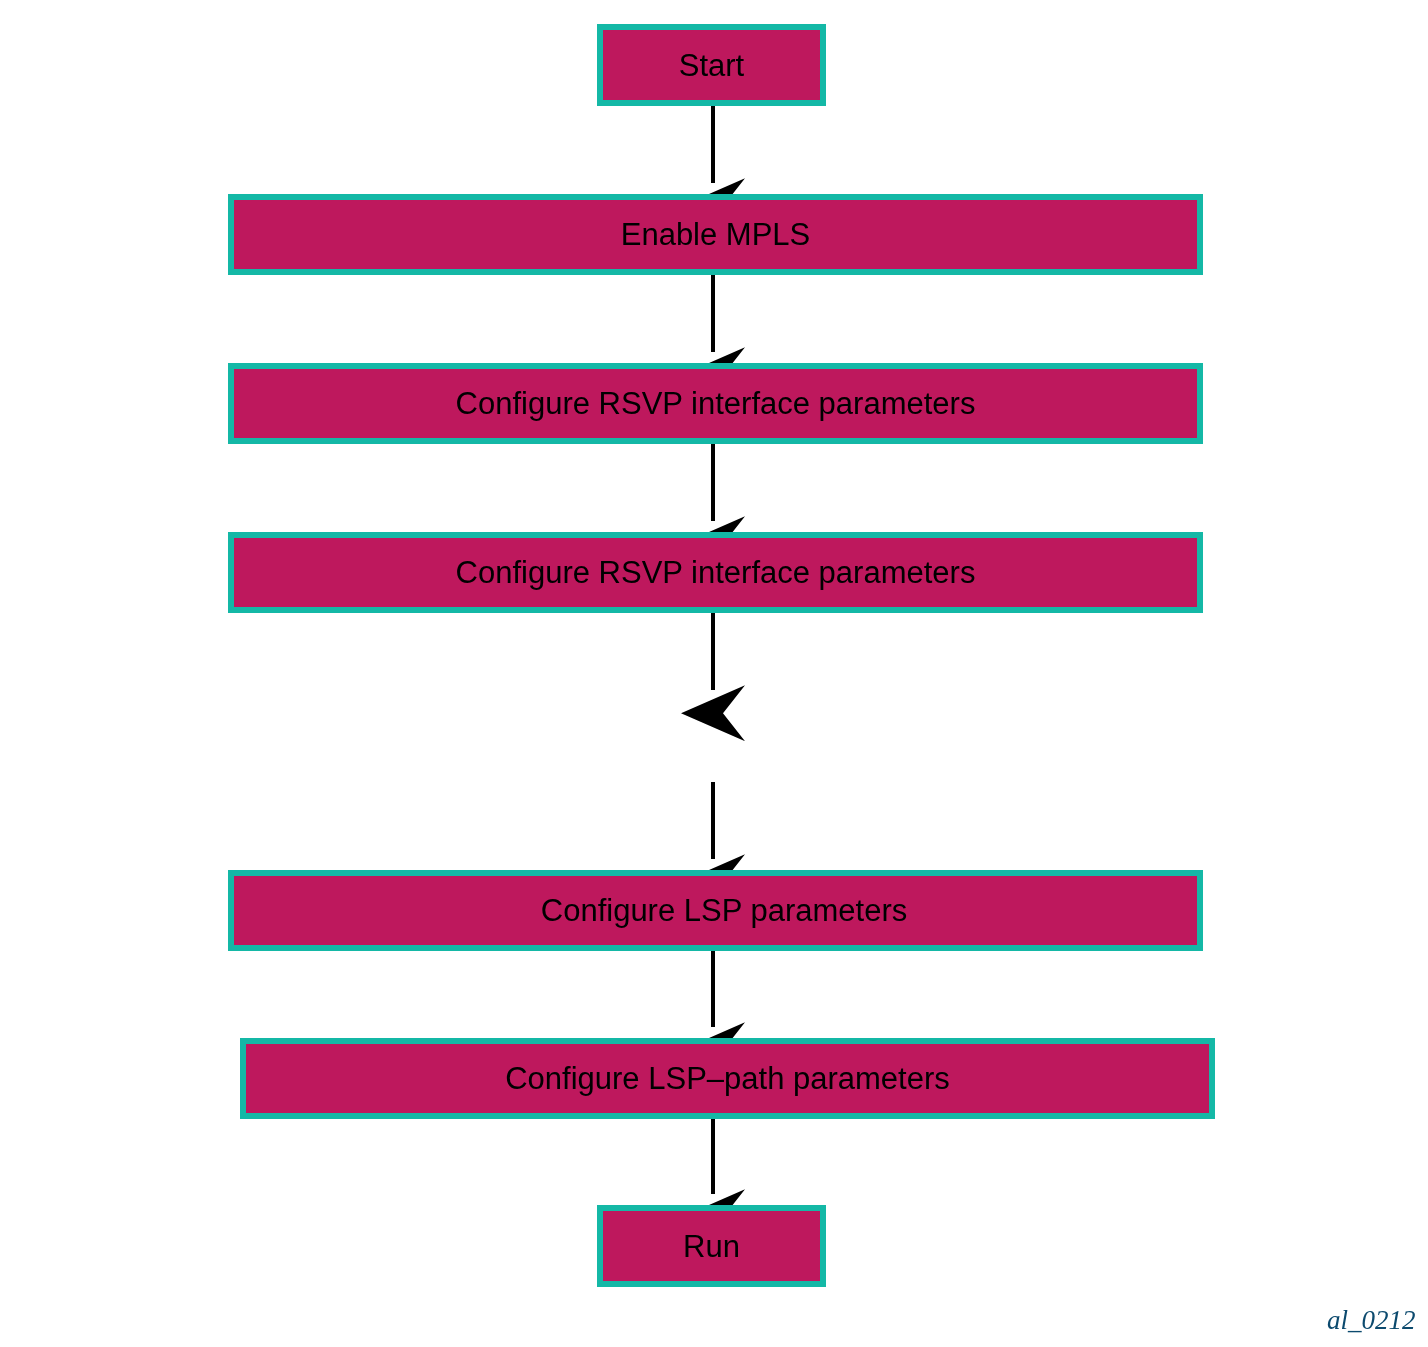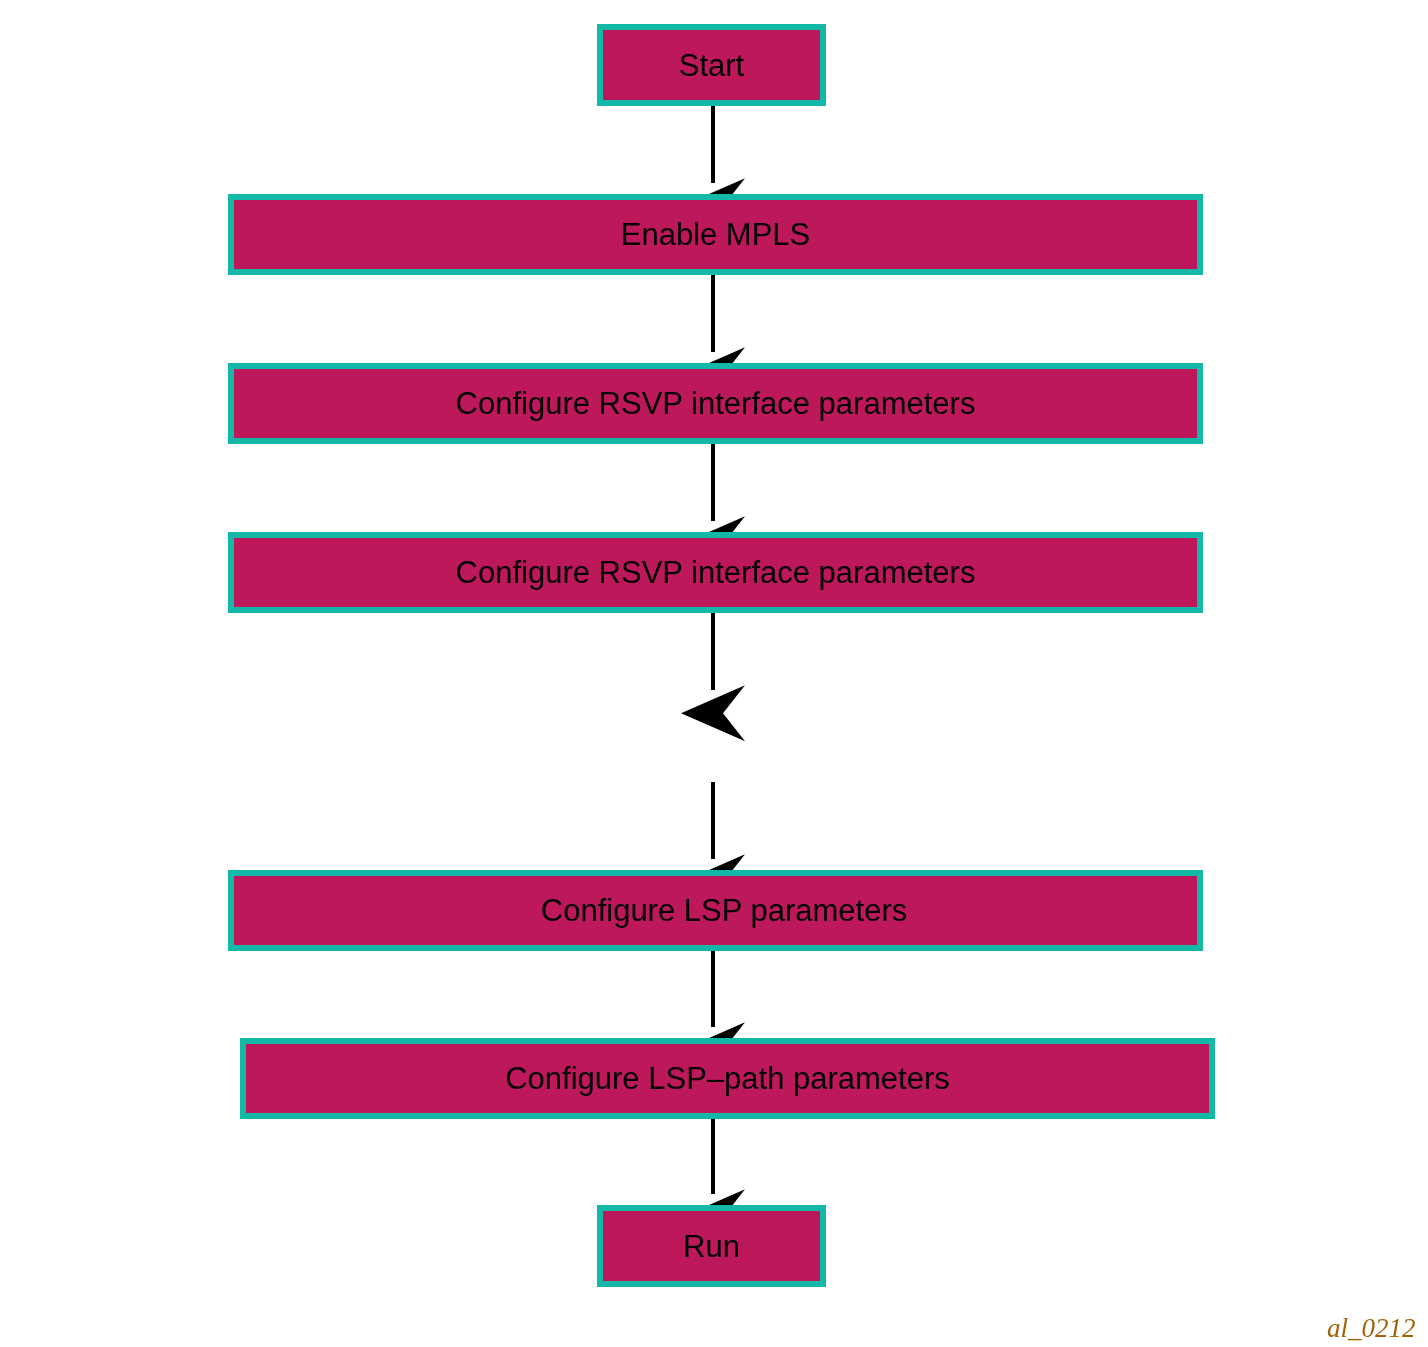--- a/index.html
+++ b/index.html
@@ -36,23 +36,22 @@
   }
   .connector {
     position: absolute;
     pointer-events: none;
   }
   .caption {
     position: absolute;
     font-family: "Liberation Serif", serif;
     font-style: italic;
     font-size: 27px;
-    color: #a16207;
+    color: #0c4a6e;
     white-space: nowrap;
-    margin-top: 8px;
   }
 </style>
 </head>
 <body>
 
 <div id="canvas">
 
   <svg class="connector" x="0" y="0" width="1428" height="1347" viewBox="0 0 1428 1347" style="left:0;top:0;width:1428px;height:1347px;">
     <defs>
       <marker id="barbArrow" markerWidth="14" markerHeight="16" refX="1.2" refY="8" orient="auto" markerUnits="strokeWidth">

